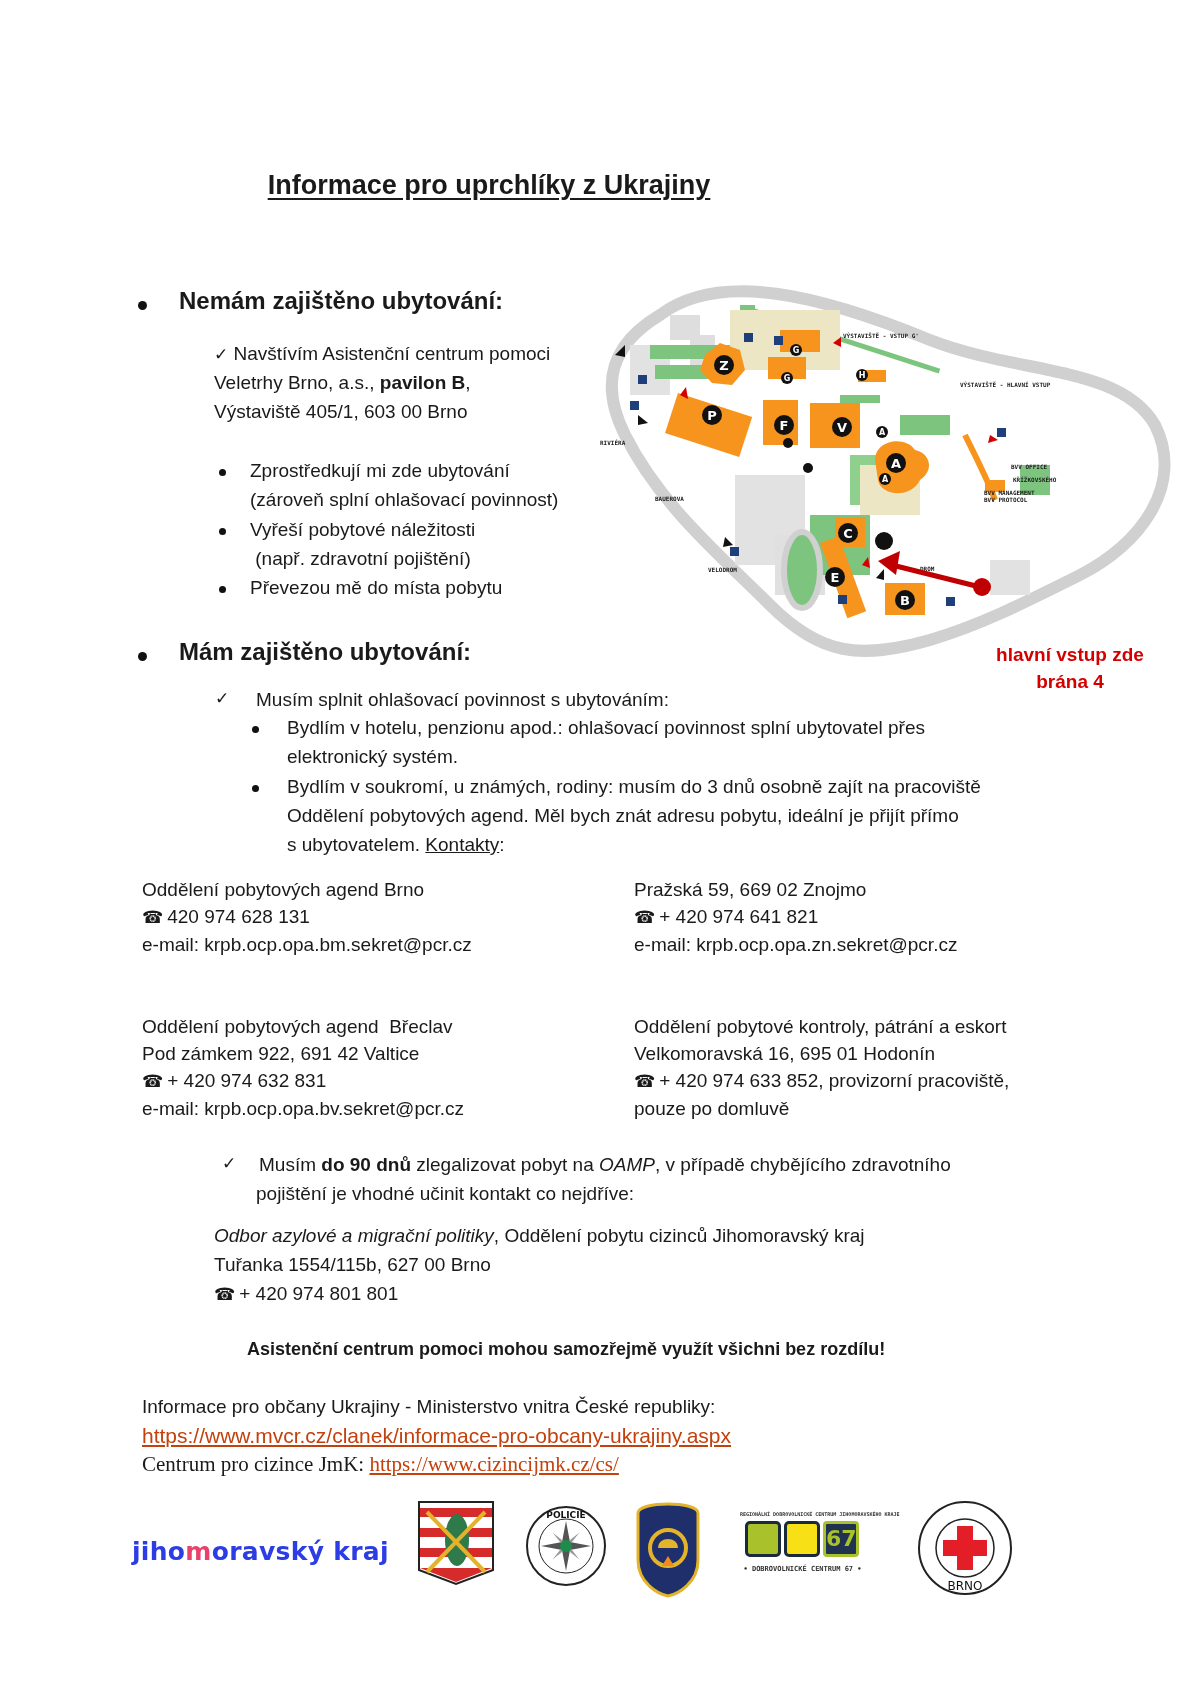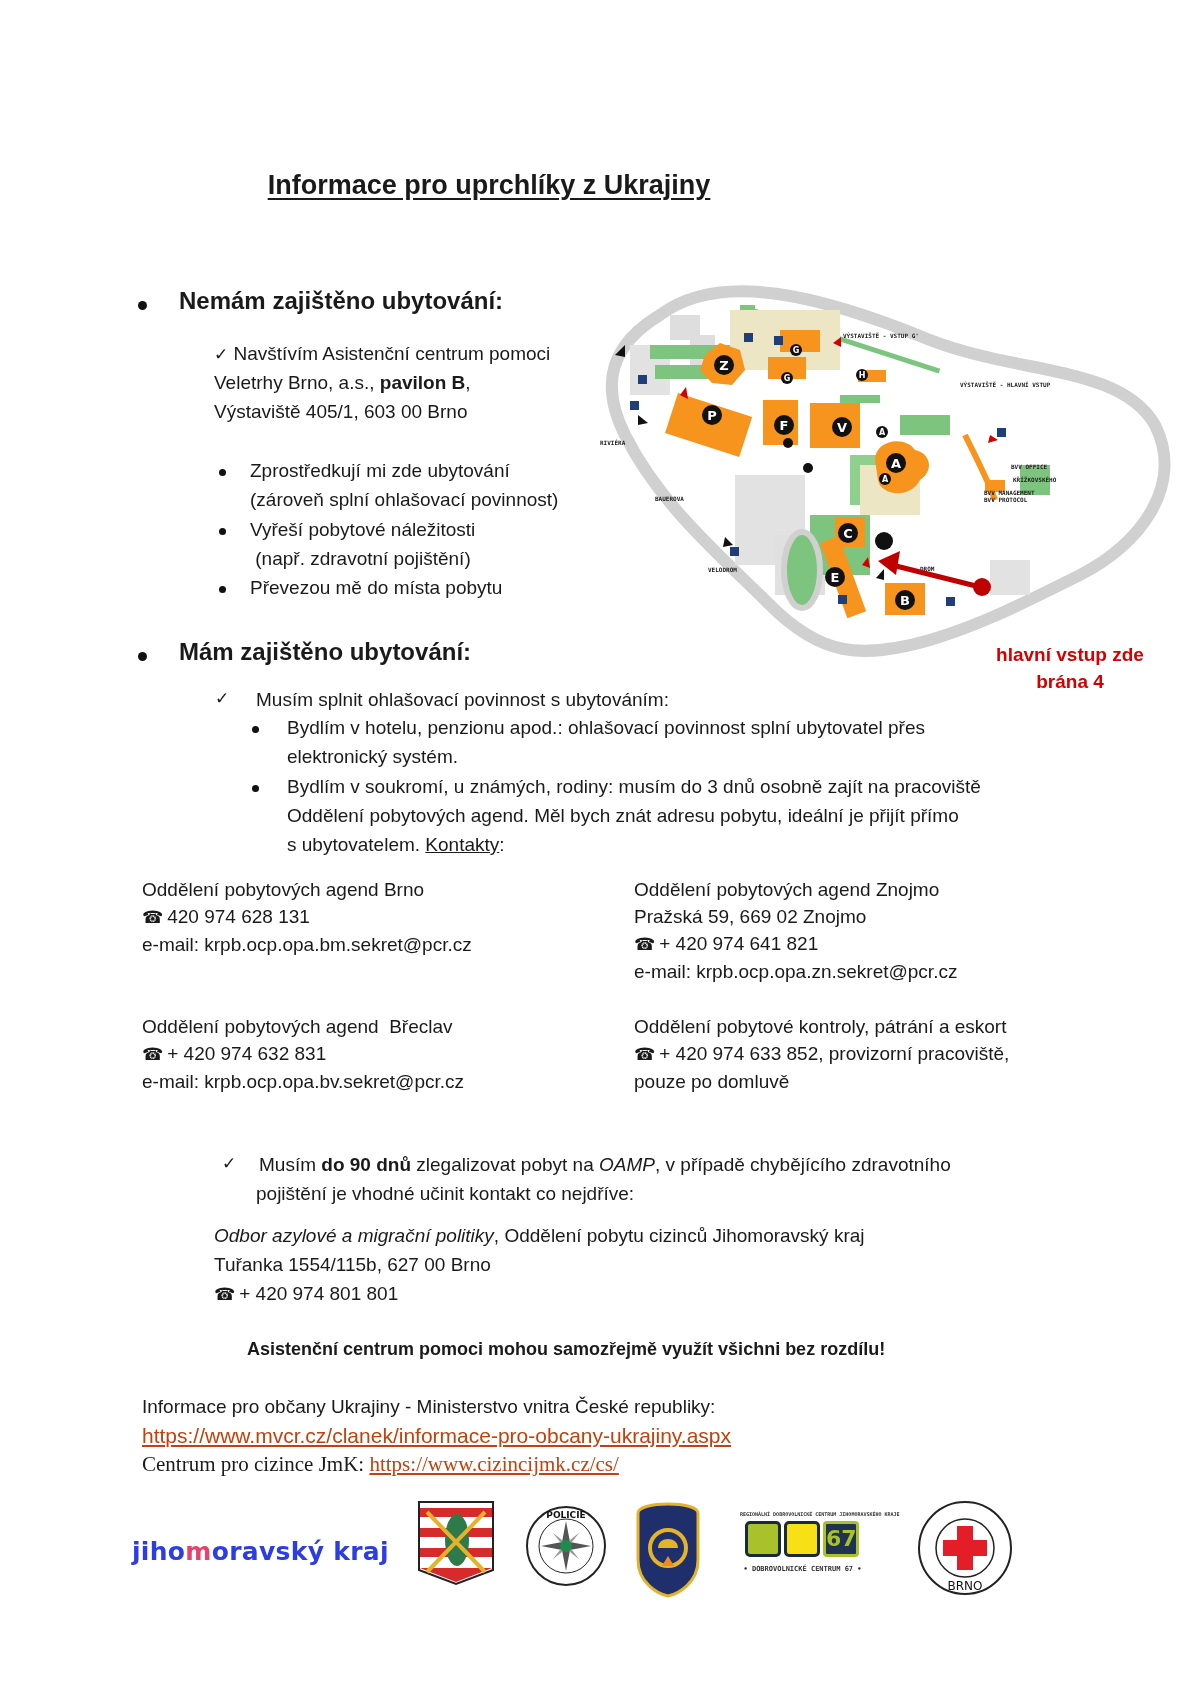--- a/index.html
+++ b/index.html
@@ -56,32 +56,33 @@
 <div class="abs t" style="left:287px; top:773px;">Bydlím v soukromí, u známých, rodiny: musím do 3 dnů osobně zajít na pracoviště</div>
 <div class="abs t" style="left:287px; top:802px;">Oddělení pobytových agend. Měl bych znát adresu pobytu, ideální je přijít přímo</div>
 <div class="abs t" style="left:287px; top:831px;"><span>s ubytovatelem. </span><span style="text-decoration:underline;">Kontakty</span><span>:</span></div>
 
 <div class="abs" style="left:142px; top:876px;">
   <div class="t">Oddělení pobytových agend Brno</div>
   <div class="t"><span class="phone">☎</span><span>420 974 628 131</span></div>
   <div class="t">e-mail: krpb.ocp.opa.bm.sekret@pcr.cz</div>
 </div>
 <div class="abs" style="left:634px; top:876px;">
-  <div class="t">Oddělení pobytových agend Znojmo</div>
   <div class="t">Pražská 59, 669 02  Znojmo</div>
   <div class="t"><span class="phone">☎</span><span>+ 420 974 641 821</span></div>
   <div class="t">e-mail: krpb.ocp.opa.zn.sekret@pcr.cz</div>
 </div>
 <div class="abs" style="left:142px; top:1013px;">
   <div class="t" style="white-space:pre;">Oddělení pobytových agend  Břeclav</div>
+  <div class="t">Pod zámkem 922, 691 42  Valtice</div>
   <div class="t"><span class="phone">☎</span><span>+ 420 974 632 831</span></div>
   <div class="t">e-mail: krpb.ocp.opa.bv.sekret@pcr.cz</div>
 </div>
 <div class="abs" style="left:634px; top:1013px;">
   <div class="t">Oddělení pobytové kontroly, pátrání a eskort</div>
+  <div class="t">Velkomoravská 16, 695 01 Hodonín</div>
   <div class="t"><span class="phone">☎</span><span>+ 420 974 633 852, provizorní pracoviště,</span></div>
   <div class="t">pouze po domluvě</div>
 </div>
 
 <div class="abs t check" style="left:222px; top:1150px;">✓</div>
 <div class="abs t" style="left:259px; top:1151px;"><span>Musím </span><b>do 90 dnů</b><span> zlegalizovat pobyt na </span><i>OAMP</i><span>, v případě chybějícího zdravotního</span></div>
 <div class="abs t" style="left:256px; top:1180px;">pojištění je vhodné učinit kontakt co nejdříve:</div>
 
 <div class="abs t" style="left:214px; top:1222px;"><i>Odbor azylové a migrační politiky</i><span>, Oddělení pobytu cizinců Jihomoravský kraj</span></div>
 <div class="abs t" style="left:214px; top:1251px;">Tuřanka 1554/115b, 627 00 Brno</div>

